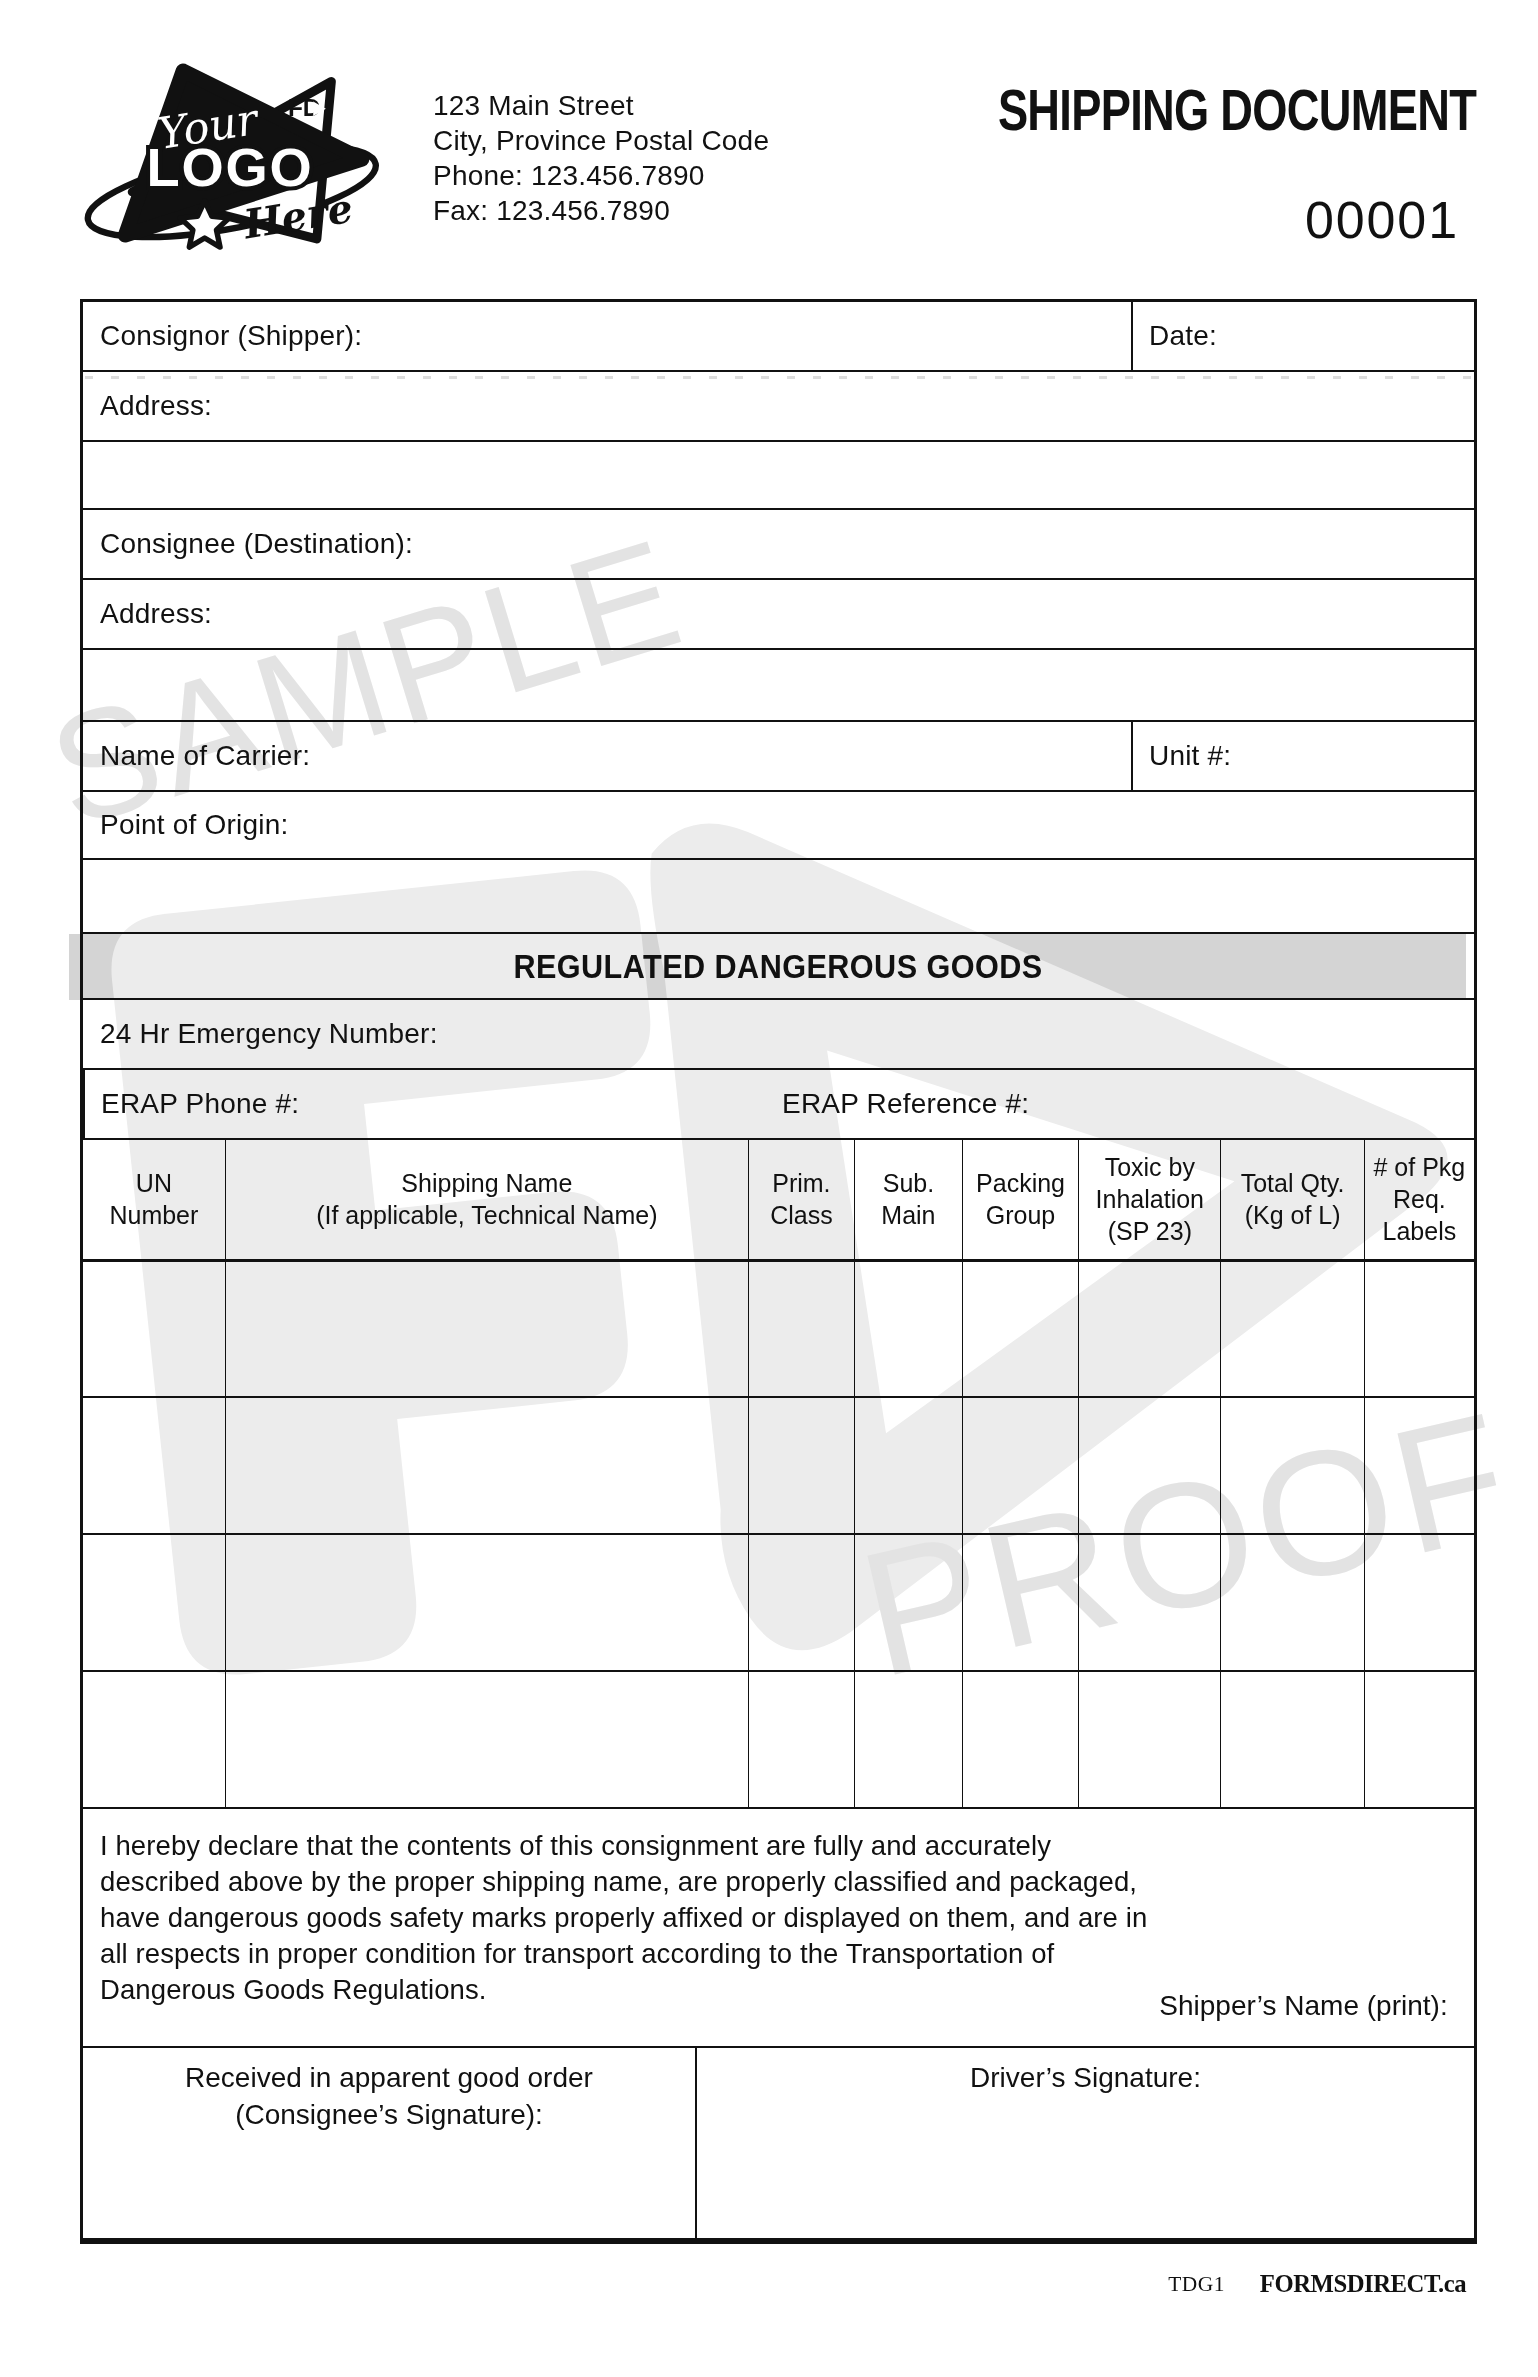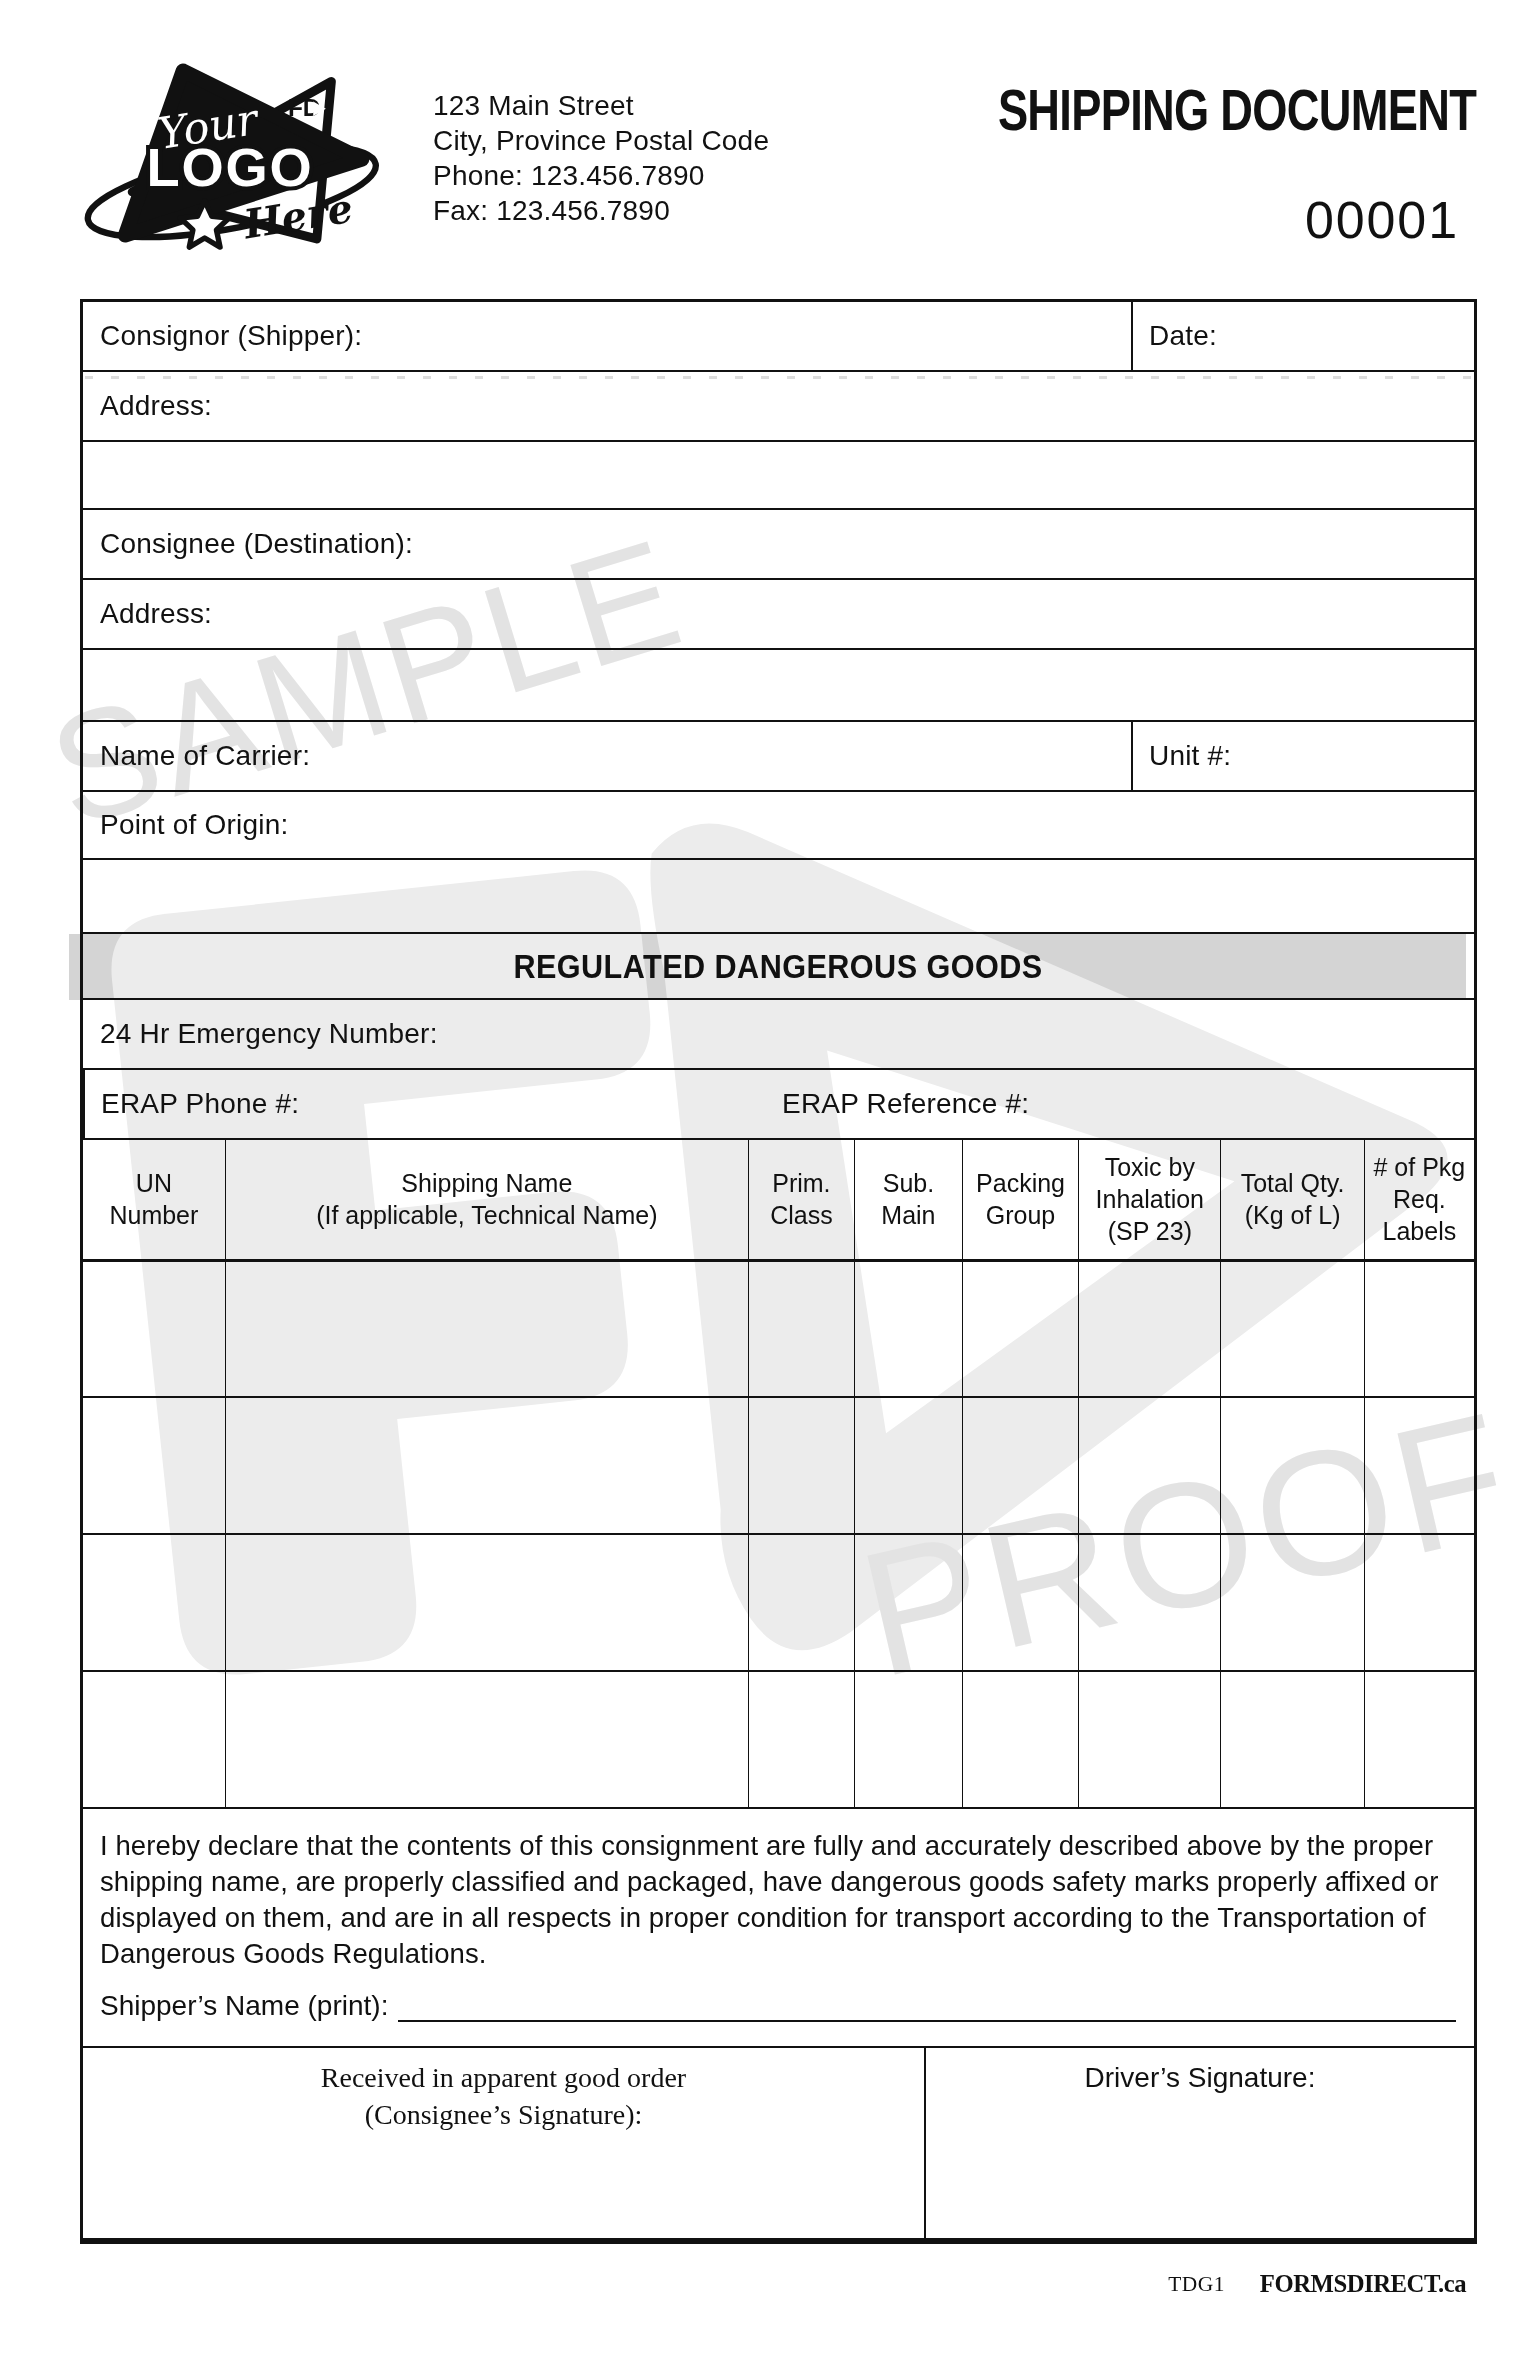--- a/index.html
+++ b/index.html
@@ -41,31 +41,31 @@
   .band{justify-content:center;align-items:center;display:flex;}
   .band-title{font-size:34px;font-weight:700;letter-spacing:0.5px;transform:scaleX(.9);transform-origin:50% 50%;}
   
   table.dg{border-collapse:collapse;table-layout:fixed;width:100%;}
   table.dg th,table.dg td{border-right:1.9px solid #111;border-bottom:2.8px solid #111;box-sizing:border-box;padding:0;}
   table.dg th:last-child,table.dg td:last-child{border-right:none;}
   table.dg th{height:120px;font-weight:400;font-size:25px;line-height:32px;vertical-align:middle;text-align:center;border-bottom-width:3.7px;}
   table.dg td{height:137px;}
   .th-label{white-space:pre-line;display:inline-block;padding:0 3.7px;}
   
-  .decl{height:239px;display:flex;flex-direction:column;box-sizing:border-box;padding:18.6px 17px 24px 17px;border-bottom:2.8px solid #111;}
+  .decl{height:239px;display:flex;box-sizing:border-box;padding:18.6px 17px 24px 17px;border-bottom:2.8px solid #111;}
   .decl-text{font-size:27.5px;line-height:36px;letter-spacing:0.1px;max-width:1350px;}
   .decl-spacer{flex:1;}
   .shipper-row{display:flex;align-items:flex-end;}
   .shipper-lbl{font-size:28px;white-space:nowrap;}
   .shipper-line{flex:1;border-bottom:2.8px solid #111;height:28px;margin-left:9.3px;max-width:1058px;}
   
   .sig{height:190px;}
   .sig .cell{align-items:flex-start;justify-content:center;padding-top:11.2px;padding-left:0;}
   .sig-lbl{font-size:28px;line-height:37px;text-align:center;white-space:pre-line;}
-  .w-sig{flex:none;width:841px;font-family:Liberation Serif, serif;}
+  .w-sig{flex:none;width:612px;}
   
   .pagefooter{position:absolute;top:2269px;right:72px;display:flex;align-items:center;gap:24px;font-family:Liberation Serif, serif;}
   .form-code{font-size:21.4px;letter-spacing:0.5px;}
   .brand{font-size:26px;font-weight:800;letter-spacing:-0.5px;transform:scaleX(.95);transform-origin:100% 50%;}
 </style>
 </head>
 <body>
 
 <div class="band-underlay"></div>
 

